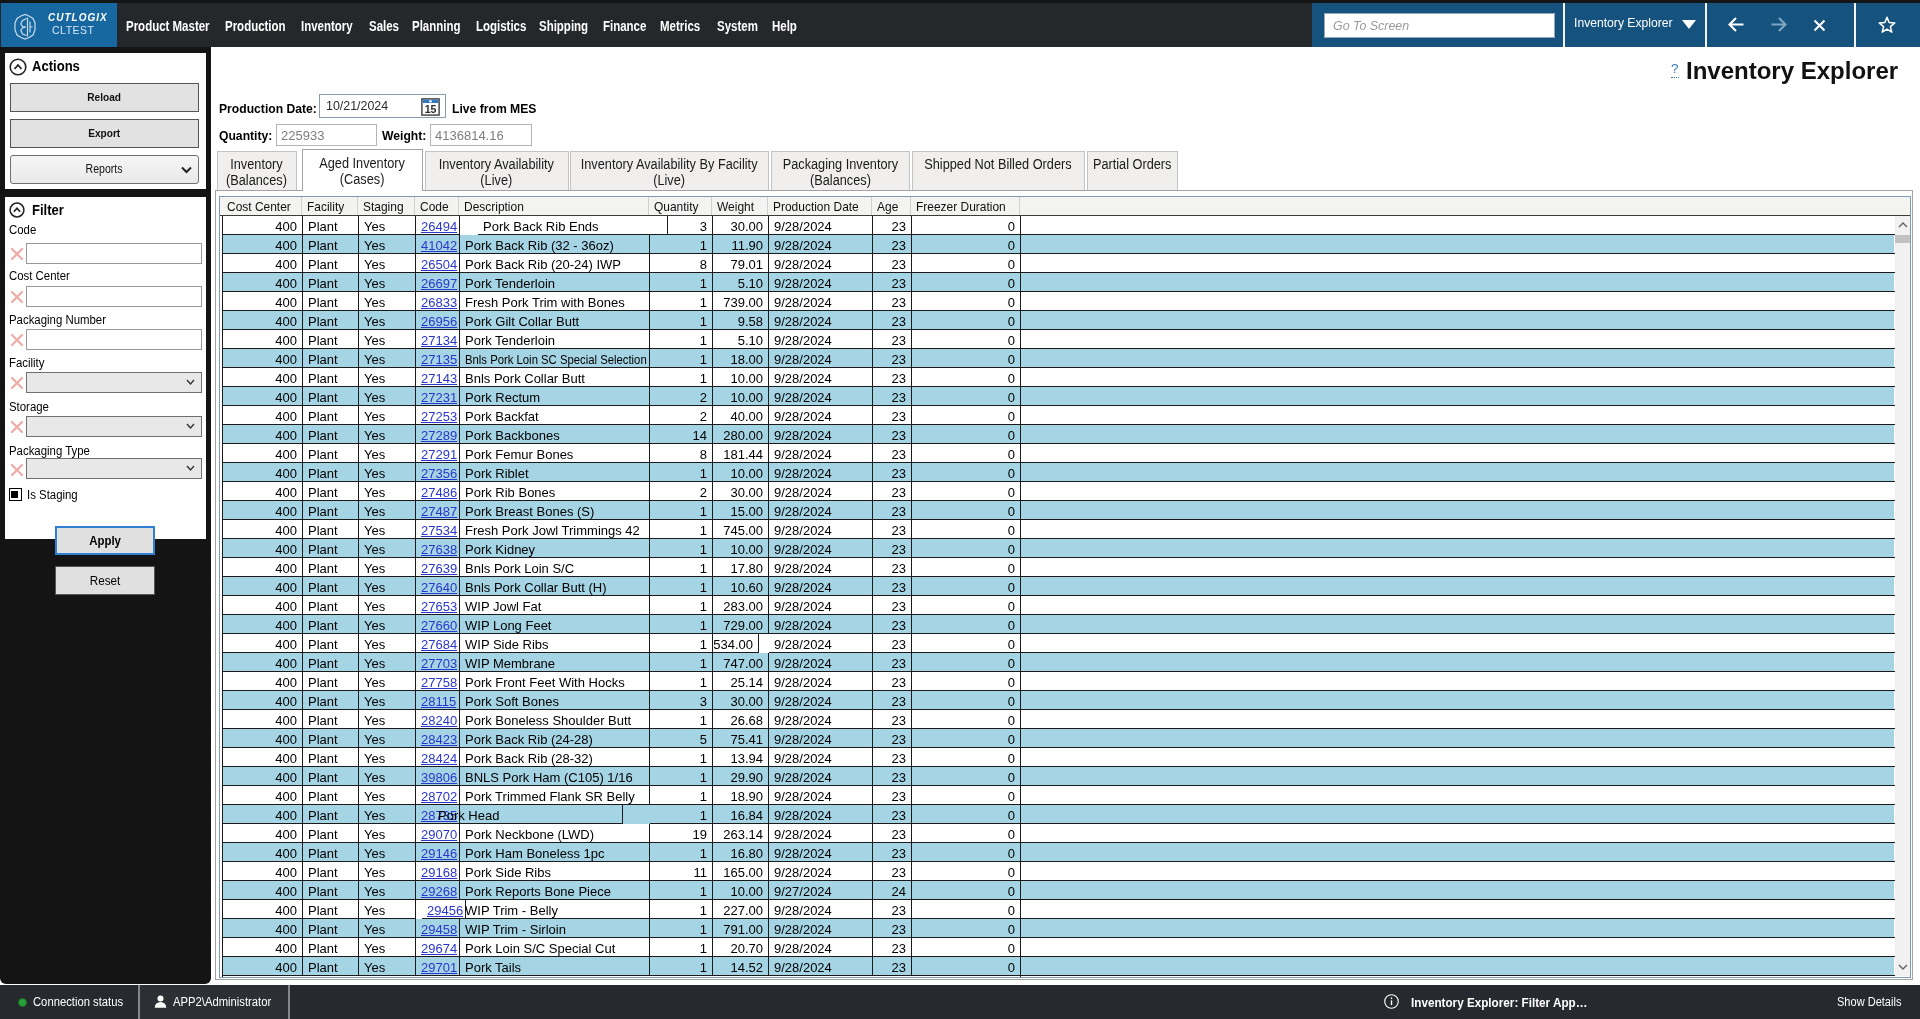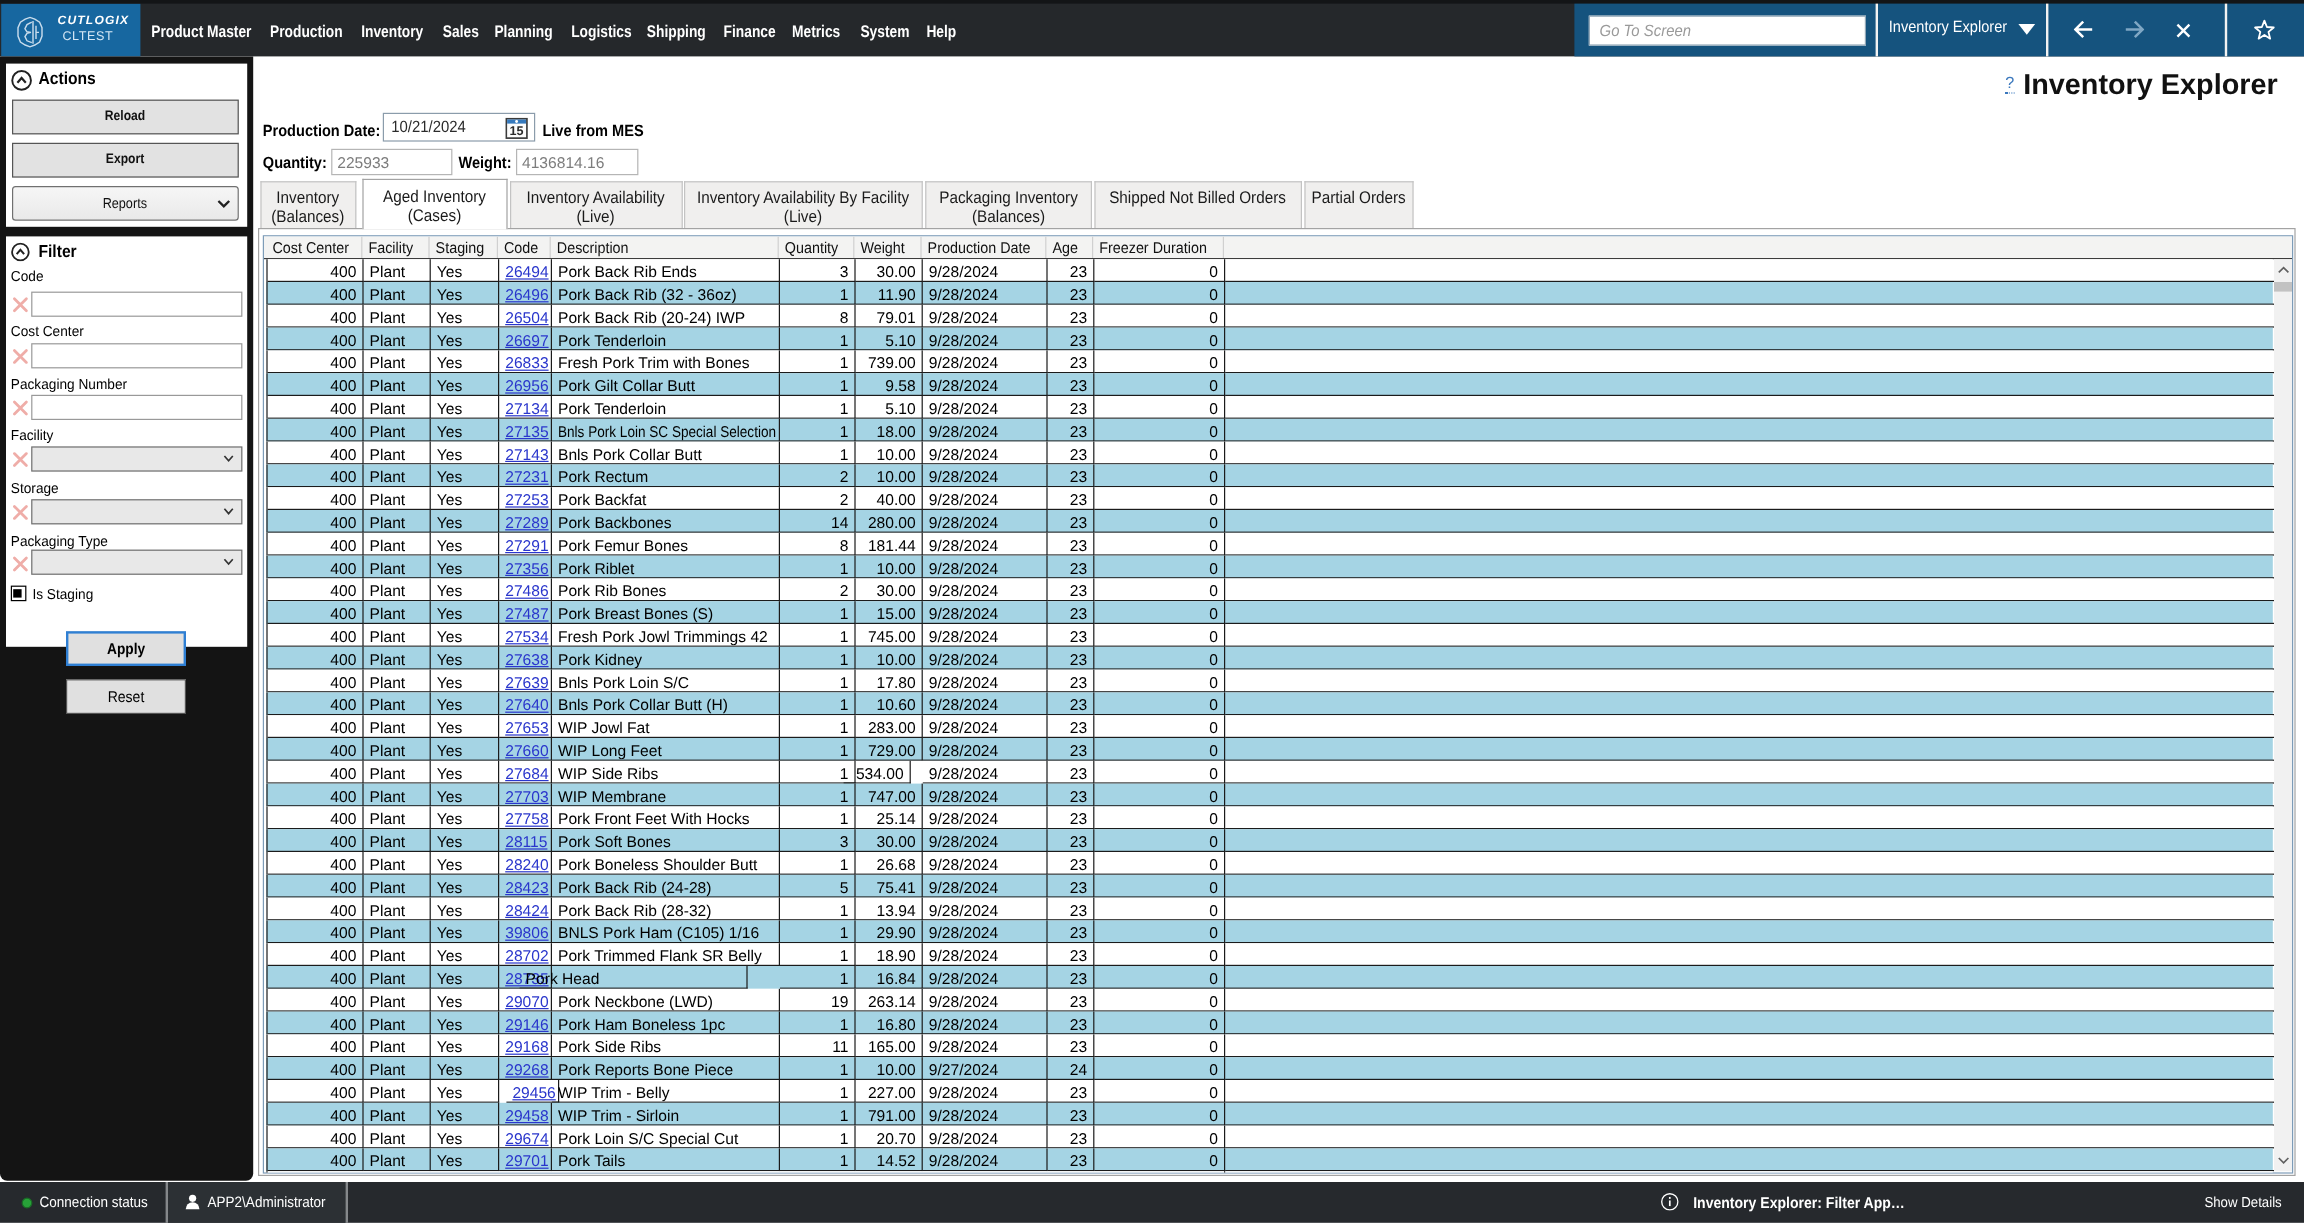--- a/index.html
+++ b/index.html
@@ -206,33 +206,33 @@
 <div class="hc" style="left:649px;width:63px"><span class="sx92">Quantity</span></div>
 <div class="hc" style="left:712px;width:56px"><span class="sx92">Weight</span></div>
 <div class="hc" style="left:768px;width:104px"><span class="sx92">Production Date</span></div>
 <div class="hc" style="left:872px;width:39px"><span class="sx92">Age</span></div>
 <div class="hc" style="left:911px;width:109px"><span class="sx92">Freezer Duration</span></div>
 <div class="row rw" style="top:216px">
         <div class="c cr" style="left:222px;width:80px">400</div>
         <div class="c" style="left:302px;width:56px">Plant</div>
         <div class="c" style="left:358px;width:57px">Yes</div>
         <div class="c" style="left:415px;width:44px"><span class="lnk">26494</span></div>
-        <div class="c" style="left:459px;width:190px">Pork Back Rib Ends</div>
+        <div class="c" style="left:477px;width:190px">Pork Back Rib Ends</div>
         <div class="c cr" style="left:649px;width:63px">3</div>
         <div class="c cr" style="left:712px;width:56px">30.00</div>
         <div class="c" style="left:768px;width:104px">9/28/2024</div>
         <div class="c cr" style="left:872px;width:39px">23</div>
         <div class="c cr" style="left:911px;width:109px">0</div>
         <div class="ce" style="left:1020px;width:874px"></div>
       </div>
 <div class="row rb" style="top:235px">
         <div class="c cr" style="left:222px;width:80px">400</div>
         <div class="c" style="left:302px;width:56px">Plant</div>
         <div class="c" style="left:358px;width:57px">Yes</div>
-        <div class="c" style="left:415px;width:44px"><span class="lnk">26496</span></div>
+        <div class="c" style="left:415px;width:44px"><span class="lnk">41042</span></div>
         <div class="c" style="left:459px;width:190px">Pork Back Rib (32 - 36oz)</div>
         <div class="c cr" style="left:649px;width:63px">1</div>
         <div class="c cr" style="left:712px;width:56px">11.90</div>
         <div class="c" style="left:768px;width:104px">9/28/2024</div>
         <div class="c cr" style="left:872px;width:39px">23</div>
         <div class="c cr" style="left:911px;width:109px">0</div>
         <div class="ce" style="left:1020px;width:874px"></div>
       </div>
 <div class="row rw" style="top:254px">
         <div class="c cr" style="left:222px;width:80px">400</div>

